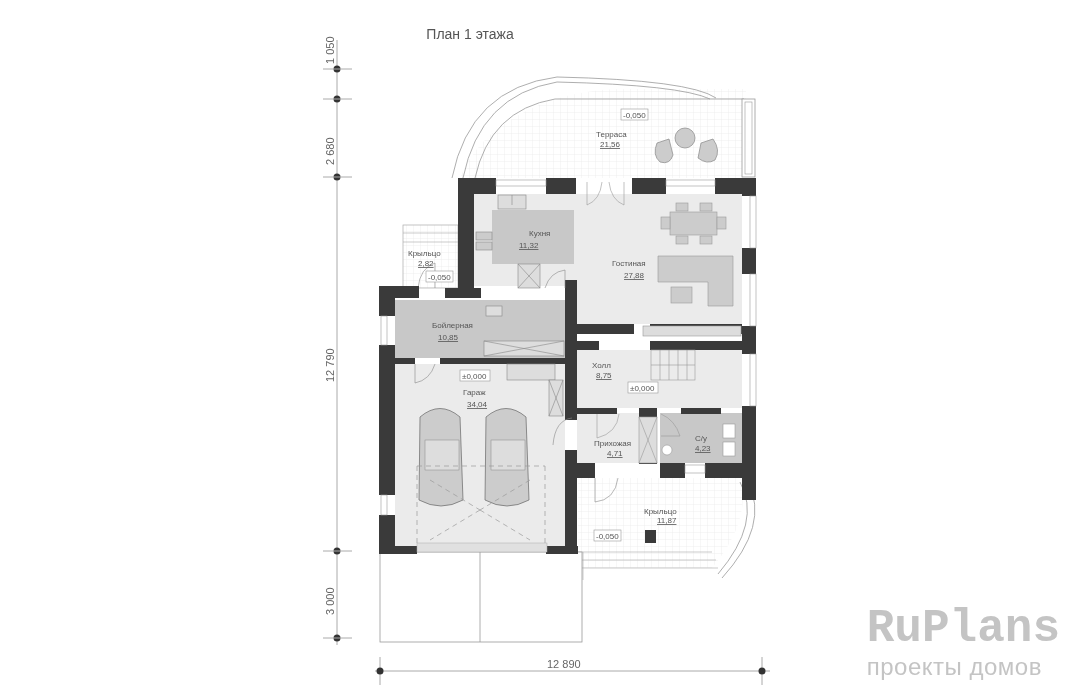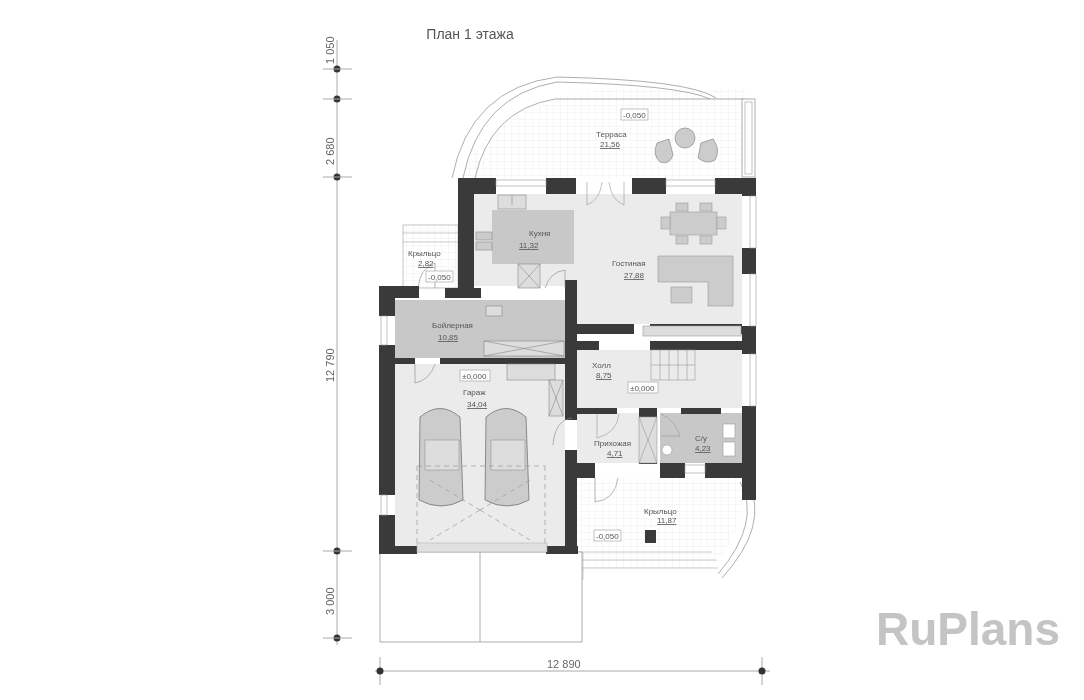--- a/index.html
+++ b/index.html
@@ -4,21 +4,21 @@
 <style>
   html, body { margin:0; padding:0; background:#ffffff; }
   body { width:1084px; height:700px; position:relative; overflow:hidden; font-family:"Liberation Sans", sans-serif; }
   #plan-title { position:absolute; left:0; width:896px; top:26px; text-align:center; font-size:14px; color:#555; padding-left:44px; box-sizing:border-box; }
   svg { position:absolute; left:0; top:0; }
   .lbl { font-family:"Liberation Sans", sans-serif; font-size:8px; fill:#555; }
   .area { font-family:"Liberation Sans", sans-serif; font-size:8px; fill:#555; text-decoration:underline; }
   .dim { font-family:"Liberation Sans", sans-serif; font-size:11px; fill:#666; }
   .lvl { font-family:"Liberation Sans", sans-serif; font-size:8px; fill:#555; }
   #brand { position:absolute; right:24px; top:606px; text-align:left; }
-  #brand-main { font-family:Liberation Sans, sans-serif; font-weight:bold; font-size:46px; color:#c4c4c4; line-height:46px; letter-spacing:0px; }
+  #brand-main { font-family:Liberation Mono, monospace; font-weight:bold; font-size:46px; color:#c4c4c4; line-height:46px; letter-spacing:0px; }
   #brand-sub { font-family:"Liberation Sans", sans-serif; font-size:24px; color:#c4c4c4; line-height:26px; margin-top:2px; letter-spacing:0.5px; }
 </style>
 </head>
 <body>
 
 <div id="plan-title">План 1 этажа</div>
 
 <svg width="1084" height="700" viewBox="0 0 1084 700">
   <defs>
     <pattern id="grid" width="7" height="7" patternUnits="userSpaceOnUse">
@@ -262,13 +262,14 @@
     <rect x="723" y="442" width="12" height="14" fill="#fff"></rect>
   </g>
   <text class="lbl" x="594" y="446">Прихожая</text>
   <text class="area" x="607" y="456">4,71</text>
   <text class="lbl" x="695" y="441">С/у</text>
   <text class="area" x="695" y="451">4,23</text>
 </svg>
 
 <div id="brand">
   <div id="brand-main">RuPlans</div>
+  <div id="brand-sub">проекты домов</div>
 </div>
 
 </body></html>

